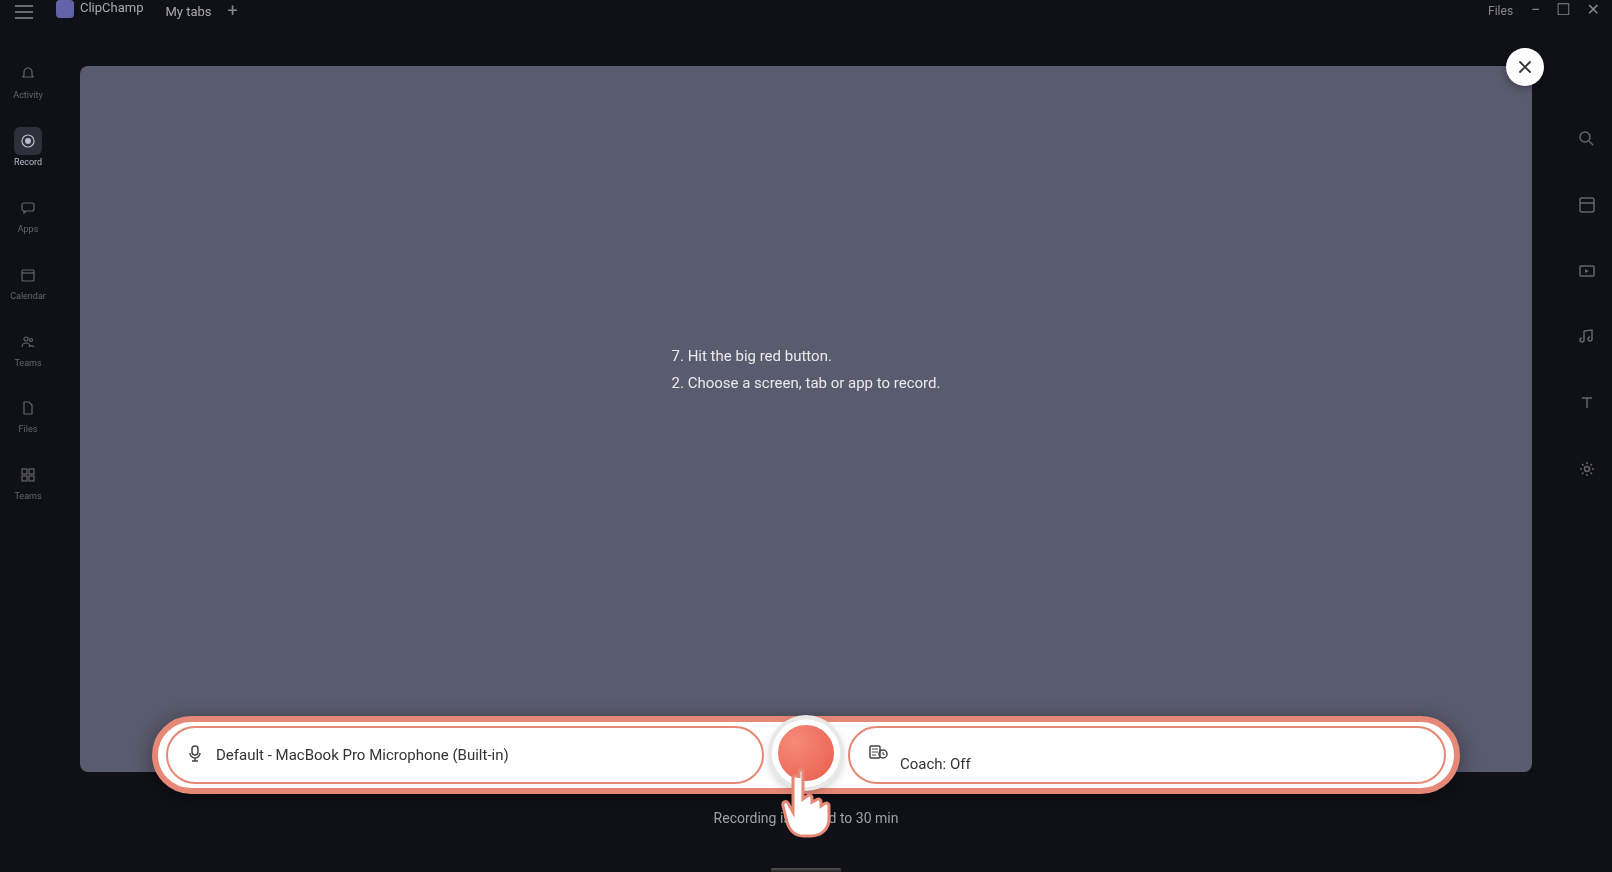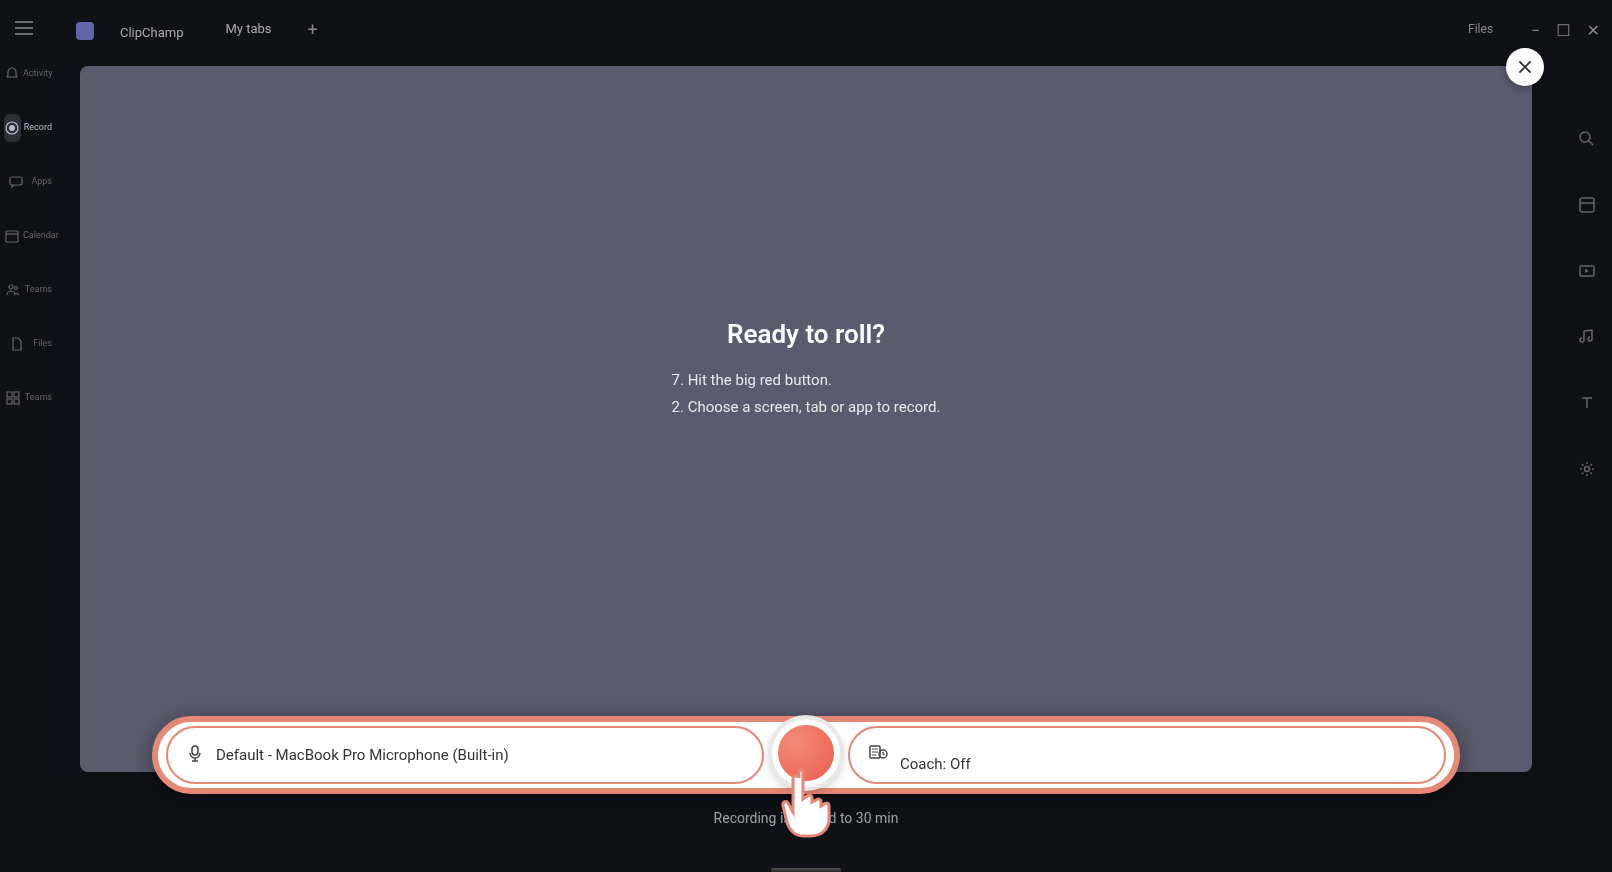--- a/index.html
+++ b/index.html
@@ -15,24 +15,24 @@
       height: 872px;
       overflow: hidden;
       position: relative;
       color: #e5e5e5;
     }
 
     
     .topbar {
       height: 40px;
       display: flex;
-      align-items: flex-end;
+      align-items: flex-start;
       padding: 0 12px;
       background: #0f1117;
-      gap: 20px;
+      gap: 0;
     }
 
     .menu-icon {
       width: 24px;
       height: 24px;
       display: flex;
       align-items: center;
       justify-content: center;
       color: #888;
       cursor: pointer;
@@ -94,21 +94,21 @@
       display: flex;
       flex-direction: column;
       align-items: center;
       padding-top: 16px;
       gap: 18px;
     }
 
     .nav-item {
       width: 48px;
       display: flex;
-      flex-direction: row;
+      flex-direction: column;
       align-items: center;
       gap: 3px;
       cursor: pointer;
       color: #666;
       padding: 4px 0;
       border-radius: 6px;
     }
 
     .nav-item.active {
       color: #b8b9c9;
@@ -454,21 +454,20 @@
 <div class="modal-wrapper">
   <div class="modal-bg"></div>
 
   <div class="close-circle">
     <svg width="14" height="14" viewBox="0 0 14 14">
         <path d="M2 2l10 10M12 2L2 12" stroke="#333" stroke-width="1.8" stroke-linecap="round"></path>
       </svg>
   </div>
 
   <div class="center-content">
-    <h2 class="center-heading">Ready to roll?</h2>
     <ul class="center-list">
       <li>7. Hit the big red button.</li>
       <li>2. Choose a screen, tab or app to record.</li>
     </ul>
   </div>
 </div>
 
 <div class="bottom-bar">
   <div class="mic-selector">
     <span class="mic-icon-wrap">

